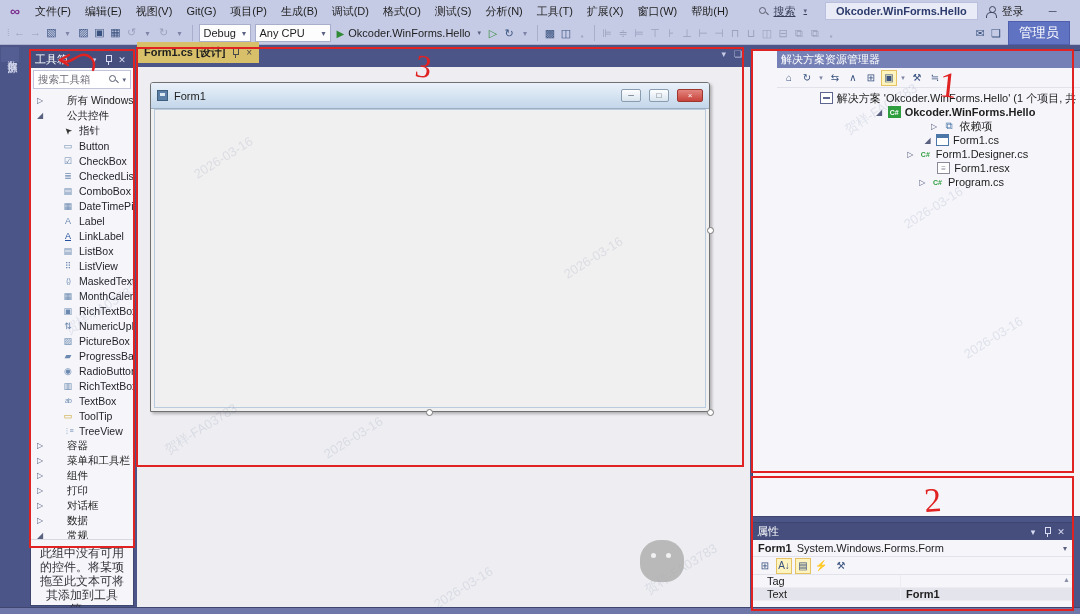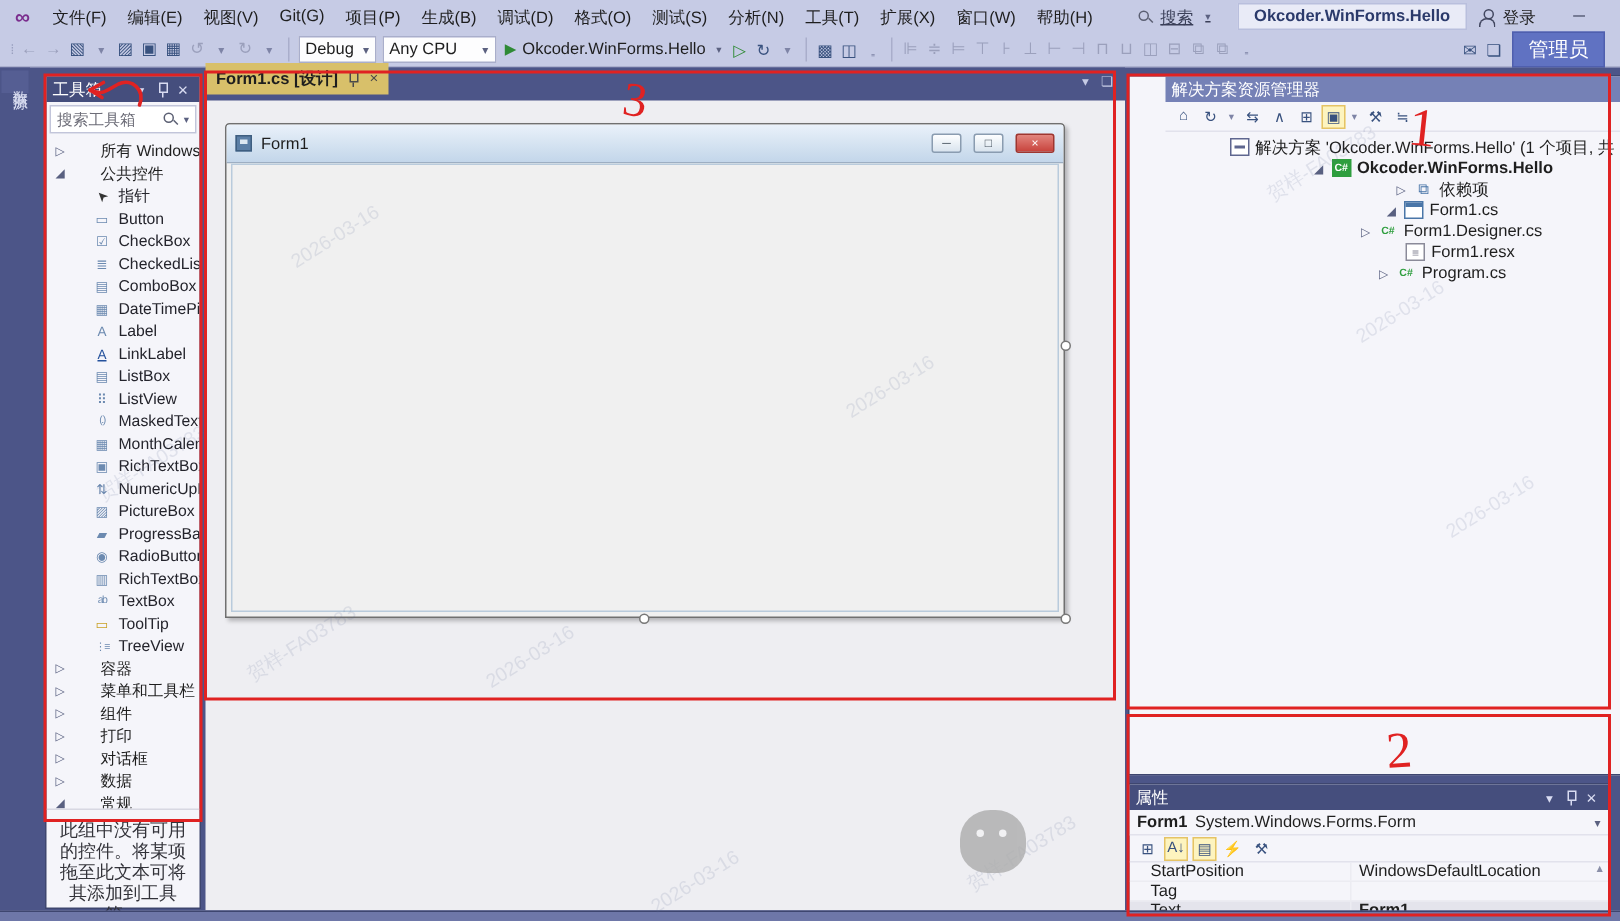--- a/index.html
+++ b/index.html
@@ -492,24 +492,20 @@
         <span class="car">▾</span>
       </div>
       <div class="pr-tools">
         <span class="se-ico">⊞</span>
           <span class="se-ico hl">A↓</span>
           <span class="se-ico hl">▤</span>
           <span class="se-ico">⚡</span>
           <span class="se-ico">⚒</span>
       </div>
       <div class="grid">
-        <div class="grow">
-            <span class="nm">StartPosition</span>
-            <span class="vl">WindowsDefaultLocation</span>
-          </div>
           <div class="grow">
             <span class="nm">Tag</span>
             <span class="vl"></span>
           </div>
           <div class="grow sel">
             <span class="nm">Text</span>
             <span class="vl">Form1</span>
           </div>
         <div class="gscroll">
             <span>▲</span>

